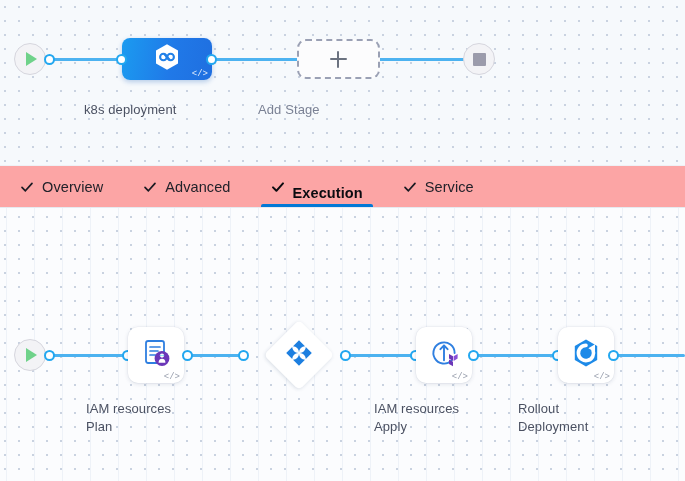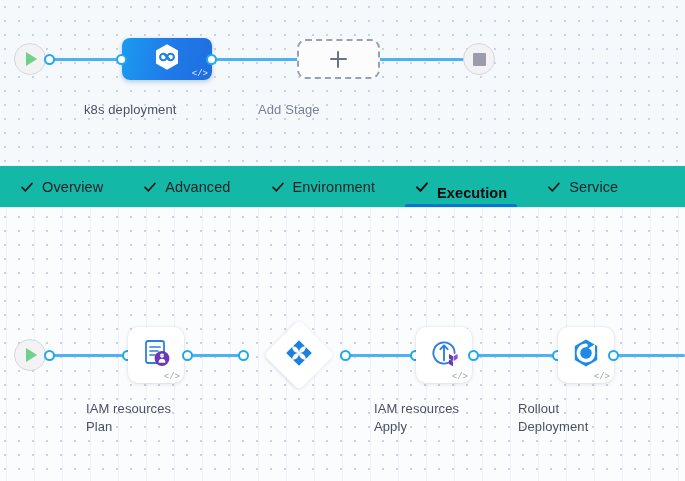--- a/index.html
+++ b/index.html
@@ -48,21 +48,21 @@
     background-position: 6px 0, 4px 8px;
   }
 
   
   .tabbar {
     position: absolute;
     left: 0;
     top: 165px;
     width: 685px;
     height: 43px;
-    background: #14b8a6;
+    background: #fca5a5;
     border-top: 1px solid #eef1f6;
     border-bottom: 1px solid #e6eaf0;
     display: flex;
     align-items: stretch;
     box-sizing: border-box;
   }
 
   .tab {
     display: flex;
     align-items: center;
@@ -330,28 +330,20 @@
 
     <div class="tab">
       <span class="check-icon">
         <svg width="14" height="14" viewBox="0 0 14 14">
             <path d="M2 7.4 L5.4 10.8 L12 3.4" fill="none" stroke="#1a1a22" stroke-width="1.7" stroke-linecap="round" stroke-linejoin="round"></path>
           </svg>
       </span>
       <span class="tab-label">Advanced</span>
     </div>
 
-    <div class="tab">
-      <span class="check-icon">
-        <svg width="14" height="14" viewBox="0 0 14 14">
-            <path d="M2 7.4 L5.4 10.8 L12 3.4" fill="none" stroke="#1a1a22" stroke-width="1.7" stroke-linecap="round" stroke-linejoin="round"></path>
-          </svg>
-      </span>
-      <span class="tab-label">Environment</span>
-    </div>
 
     <div class="tab active">
       <span class="check-icon">
         <svg width="14" height="14" viewBox="0 0 14 14">
             <path d="M2 7.4 L5.4 10.8 L12 3.4" fill="none" stroke="#0b0b10" stroke-width="2" stroke-linecap="round" stroke-linejoin="round"></path>
           </svg>
       </span>
       <span class="tab-label">Execution</span>
     </div>
 

